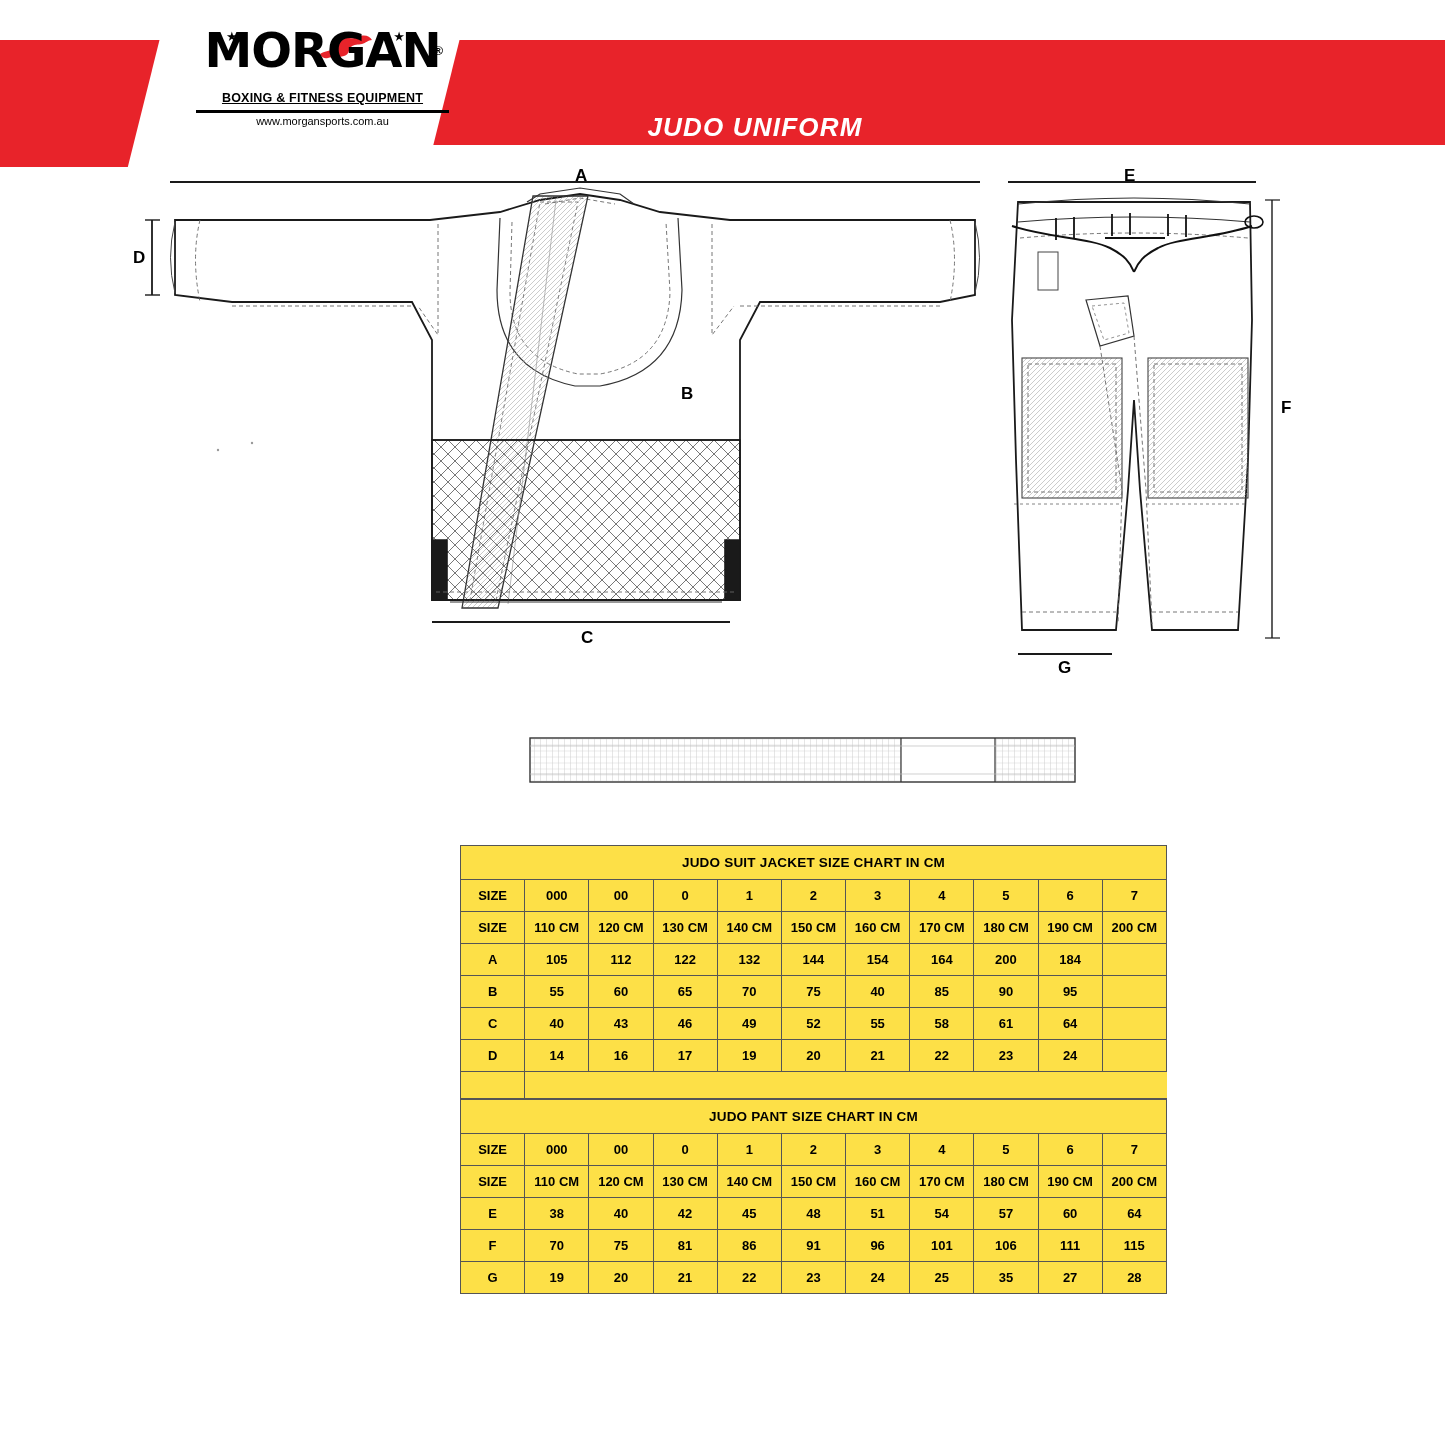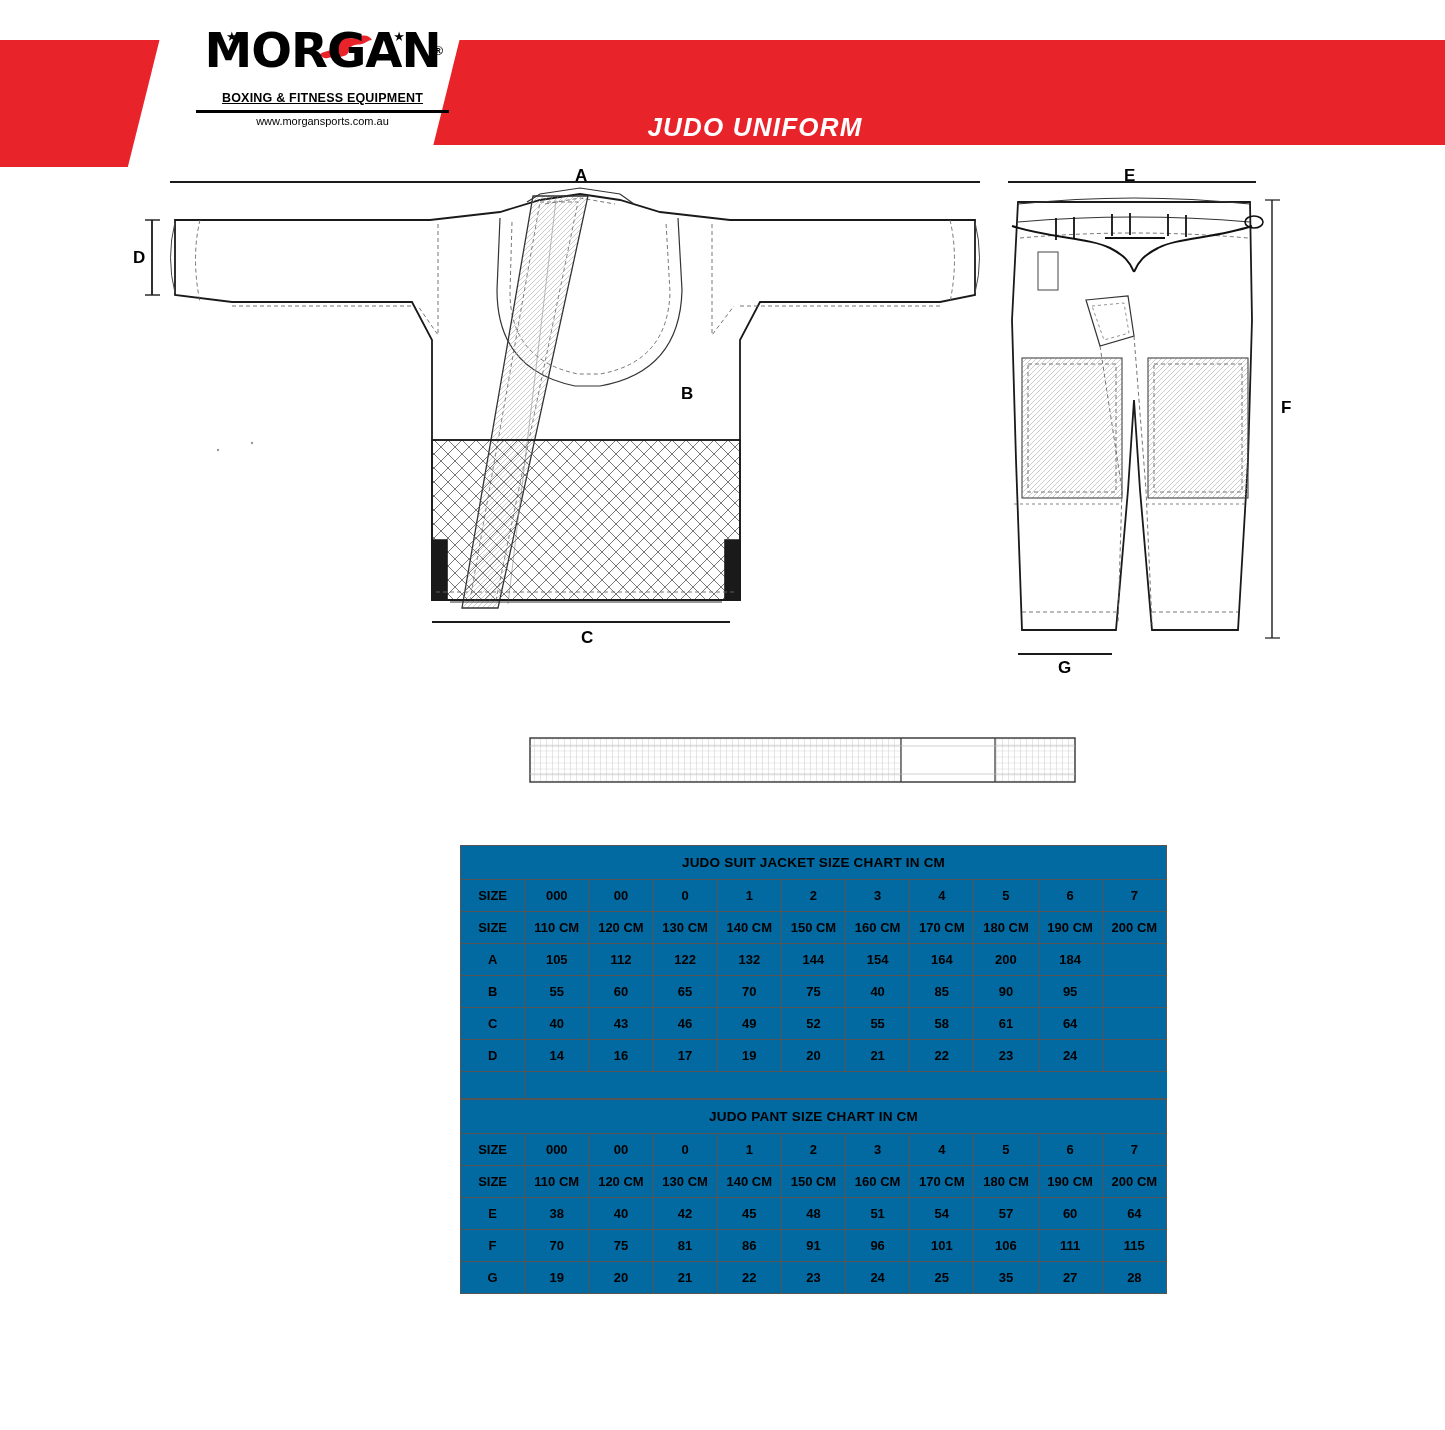--- a/index.html
+++ b/index.html
@@ -144,21 +144,21 @@
   .tables {
     position: absolute;
     left: 460px;
     top: 845px;
     width: 707px;
   }
   table {
     border-collapse: collapse;
     width: 707px;
     table-layout: fixed;
-    background: #0369a1;
+    background: #fde047;
   }
   table td {
     border: 1px solid #555;
     font-size: 13px;
     font-weight: bold;
     text-align: center;
     height: 31px;
     padding: 0;
     color: #000;
   }

